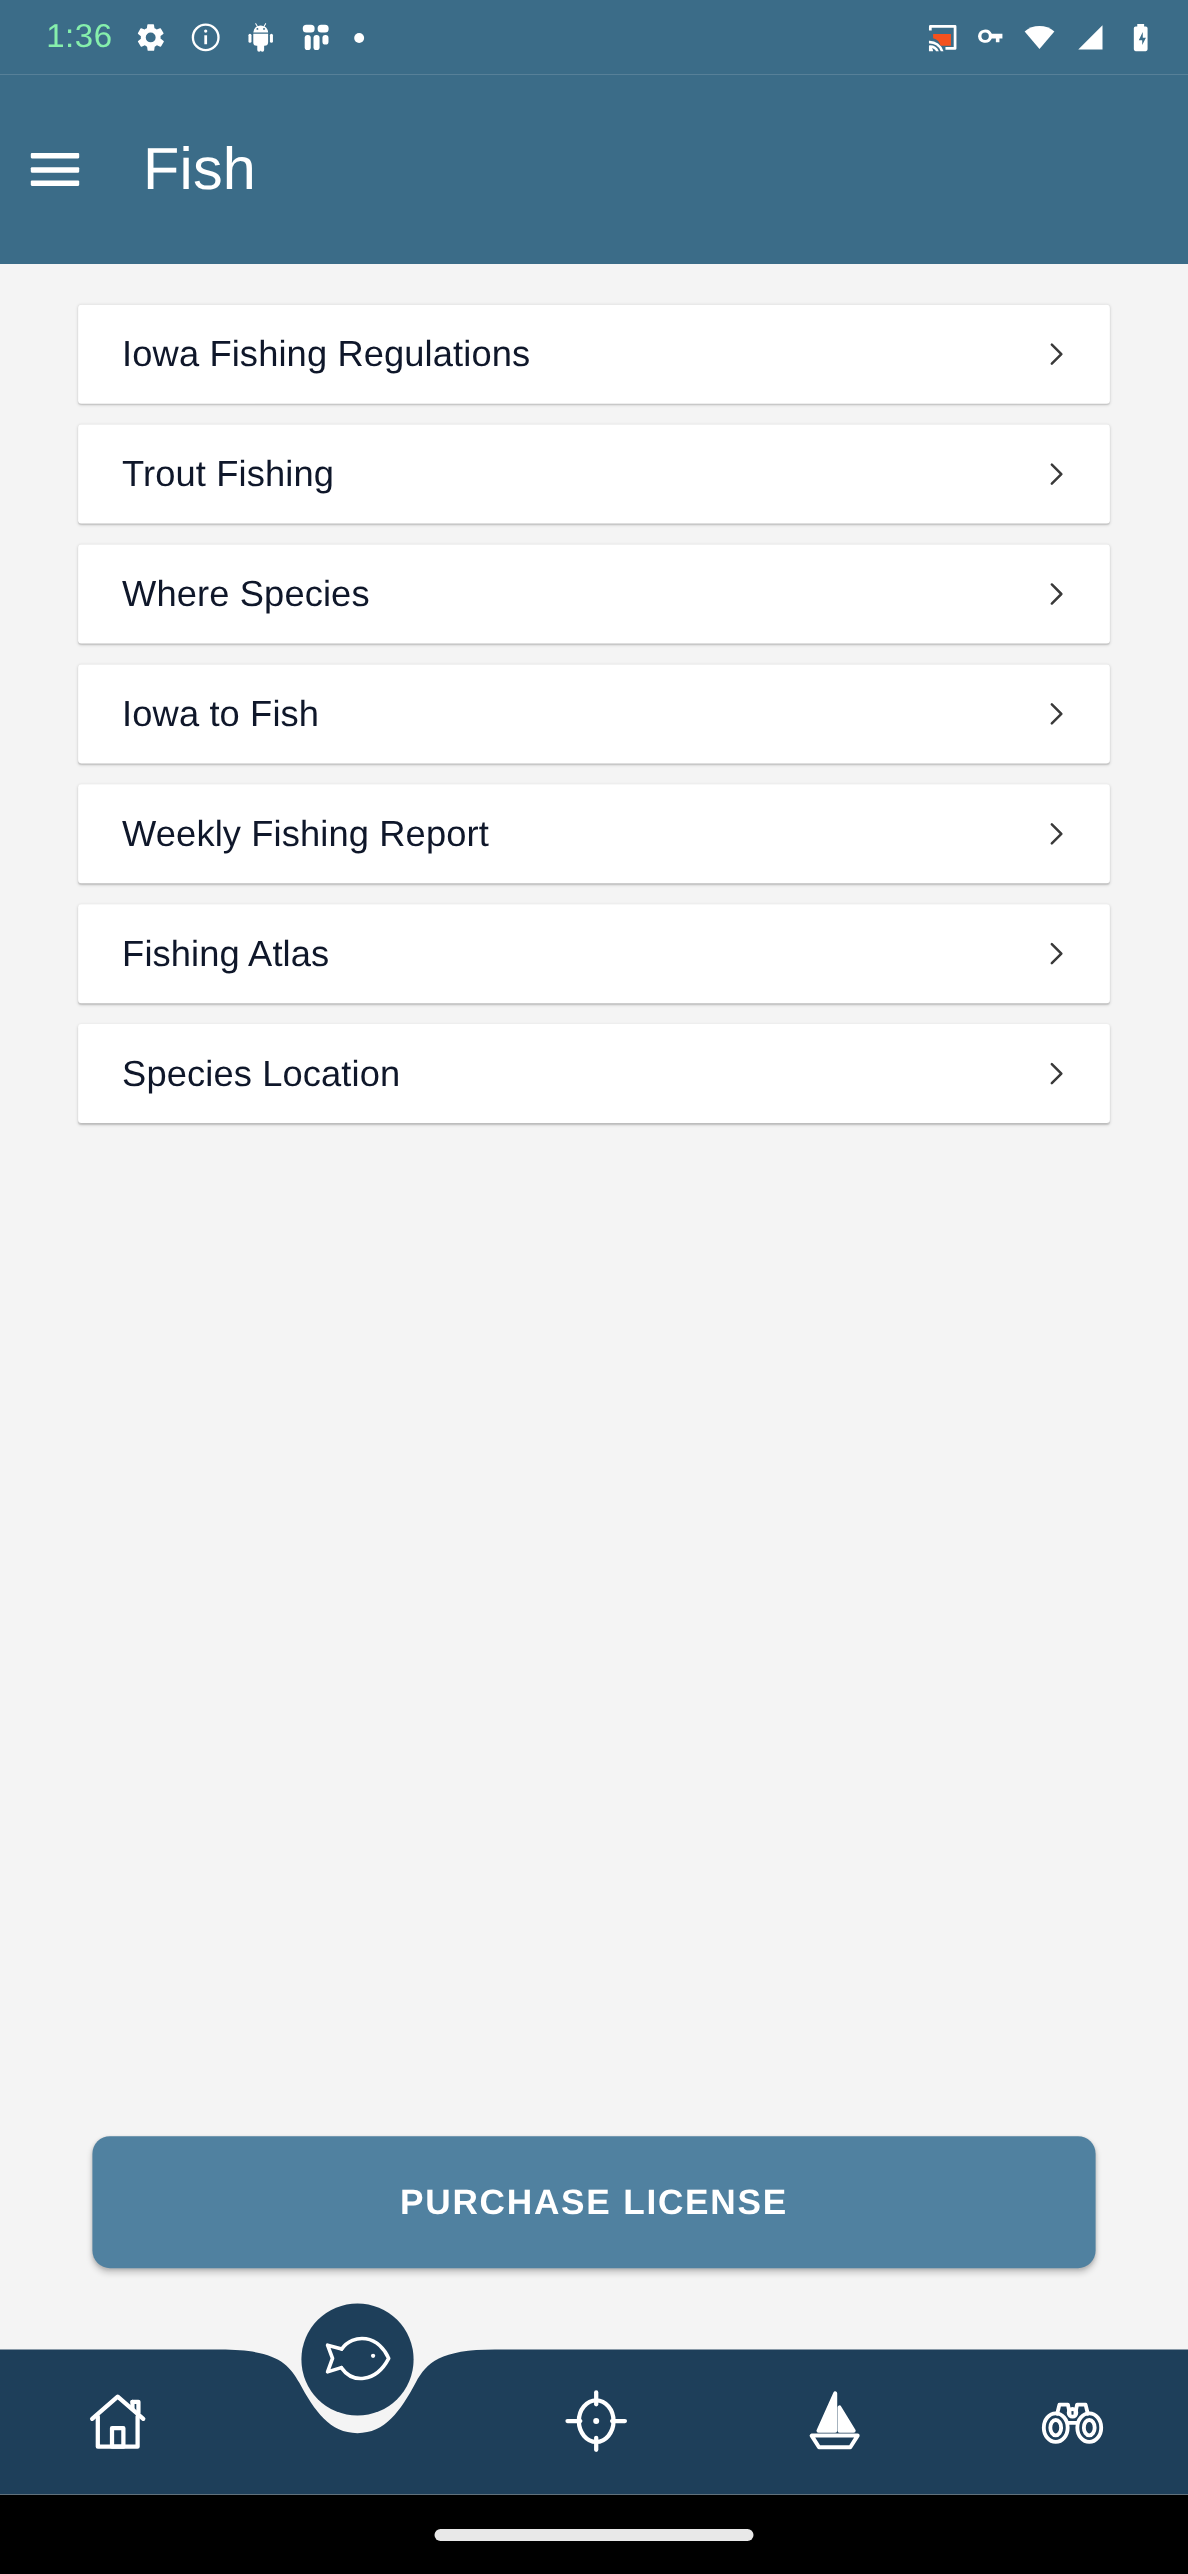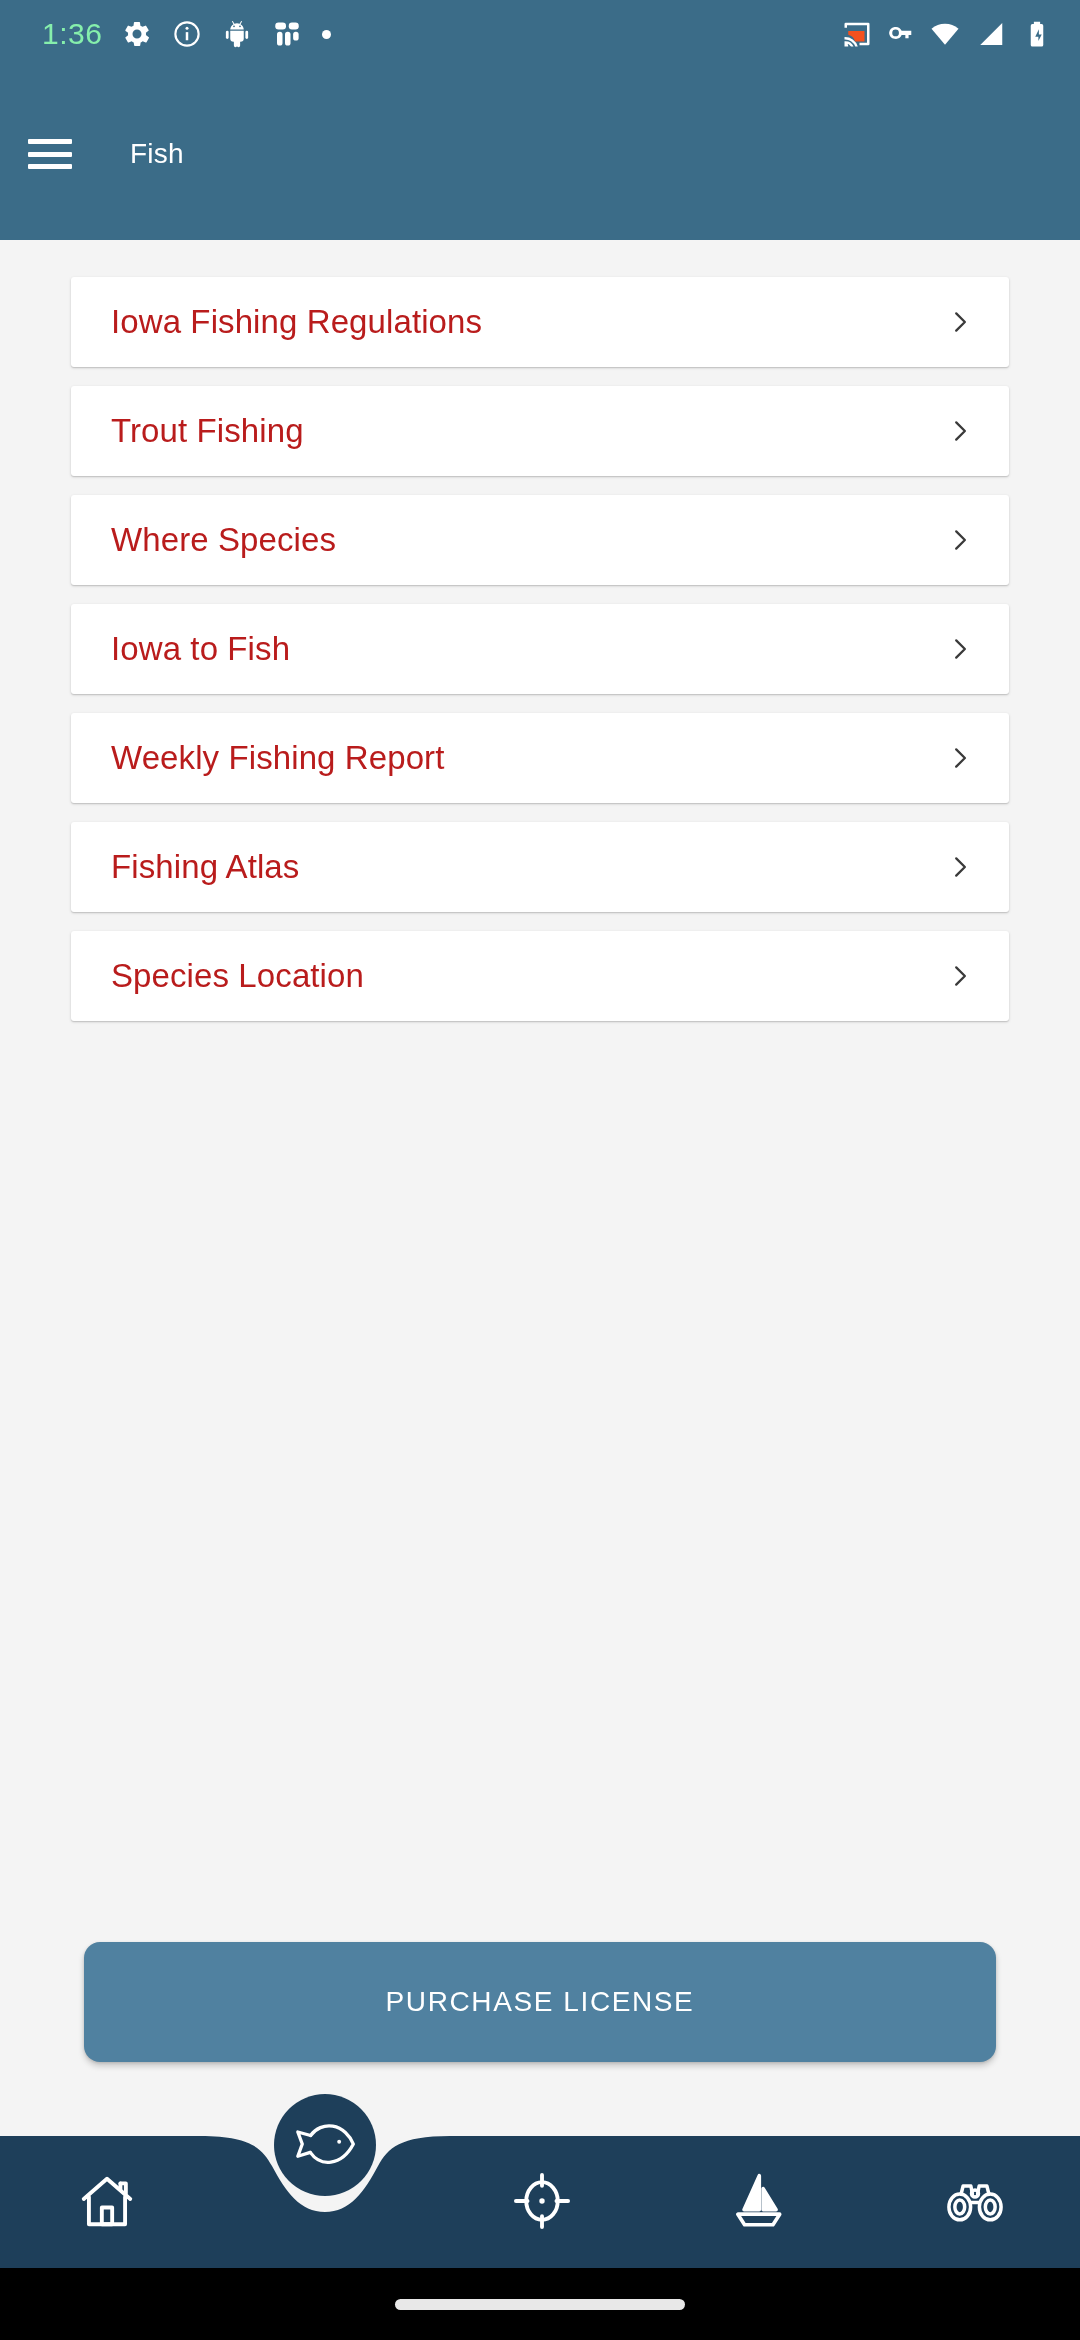--- a/index.html
+++ b/index.html
@@ -33,60 +33,60 @@
   }
   .hamburger{
     width:44px; height:30px;
     margin-left:28px;
     display:flex; flex-direction:column; justify-content:space-between;
     cursor:pointer;
   }
   .hamburger span{ display:block; height:5px; background:#fff; border-radius:1px; }
   .appbar-title{
     margin-left:58px;
-    color:#fff; font-size:28px; font-weight:400; letter-spacing:.2px;
+    color:#fff; font-size:54px; font-weight:400; letter-spacing:.2px;
   }
 
   
   .content{
     position:absolute; top:240px; left:0; width:1080px; height:1860px;
     background:#f4f4f4;
     padding-top:37px;
   }
   .card{
     position:relative;
     margin:0 auto 19px auto;
     width:938px; height:90px;
     background:#fff;
     border-radius:3px;
     box-shadow:0 1px 3px rgba(0,0,0,.16), 0 1px 1px rgba(0,0,0,.10);
     display:flex; align-items:center;
     cursor:pointer;
   }
   .card-label{
     margin-left:40px;
-    font-size:33px; color:#b91c1c; font-weight:400; letter-spacing:.1px;
+    font-size:33px; color:#0f172a; font-weight:400; letter-spacing:.1px;
   }
   .chev{
     position:absolute; right:36px; top:50%; transform:translateY(-50%);
     width:26px; height:26px;
   }
 
   
   .purchase-btn{
     position:absolute; left:84px; top:1942px;
     width:912px; height:120px;
     background:#5081a0;
     border-radius:16px;
     box-shadow:0 4px 6px rgba(0,0,0,.18), 0 1px 3px rgba(0,0,0,.12);
     display:flex; align-items:center; justify-content:center;
     cursor:pointer; border:none;
   }
   .purchase-btn span{
-    color:#fff; font-size:28px; font-weight:400; letter-spacing:1.6px;
+    color:#fff; font-size:32px; font-weight:700; letter-spacing:1.6px;
   }
 
   
   .bottomnav-wrap{
     position:absolute; left:0; top:2100px; width:1080px; height:168px;
   }
   .bottomnav-bg{
     position:absolute; left:0; top:0; width:1080px; height:168px;
     display:block;
   }

